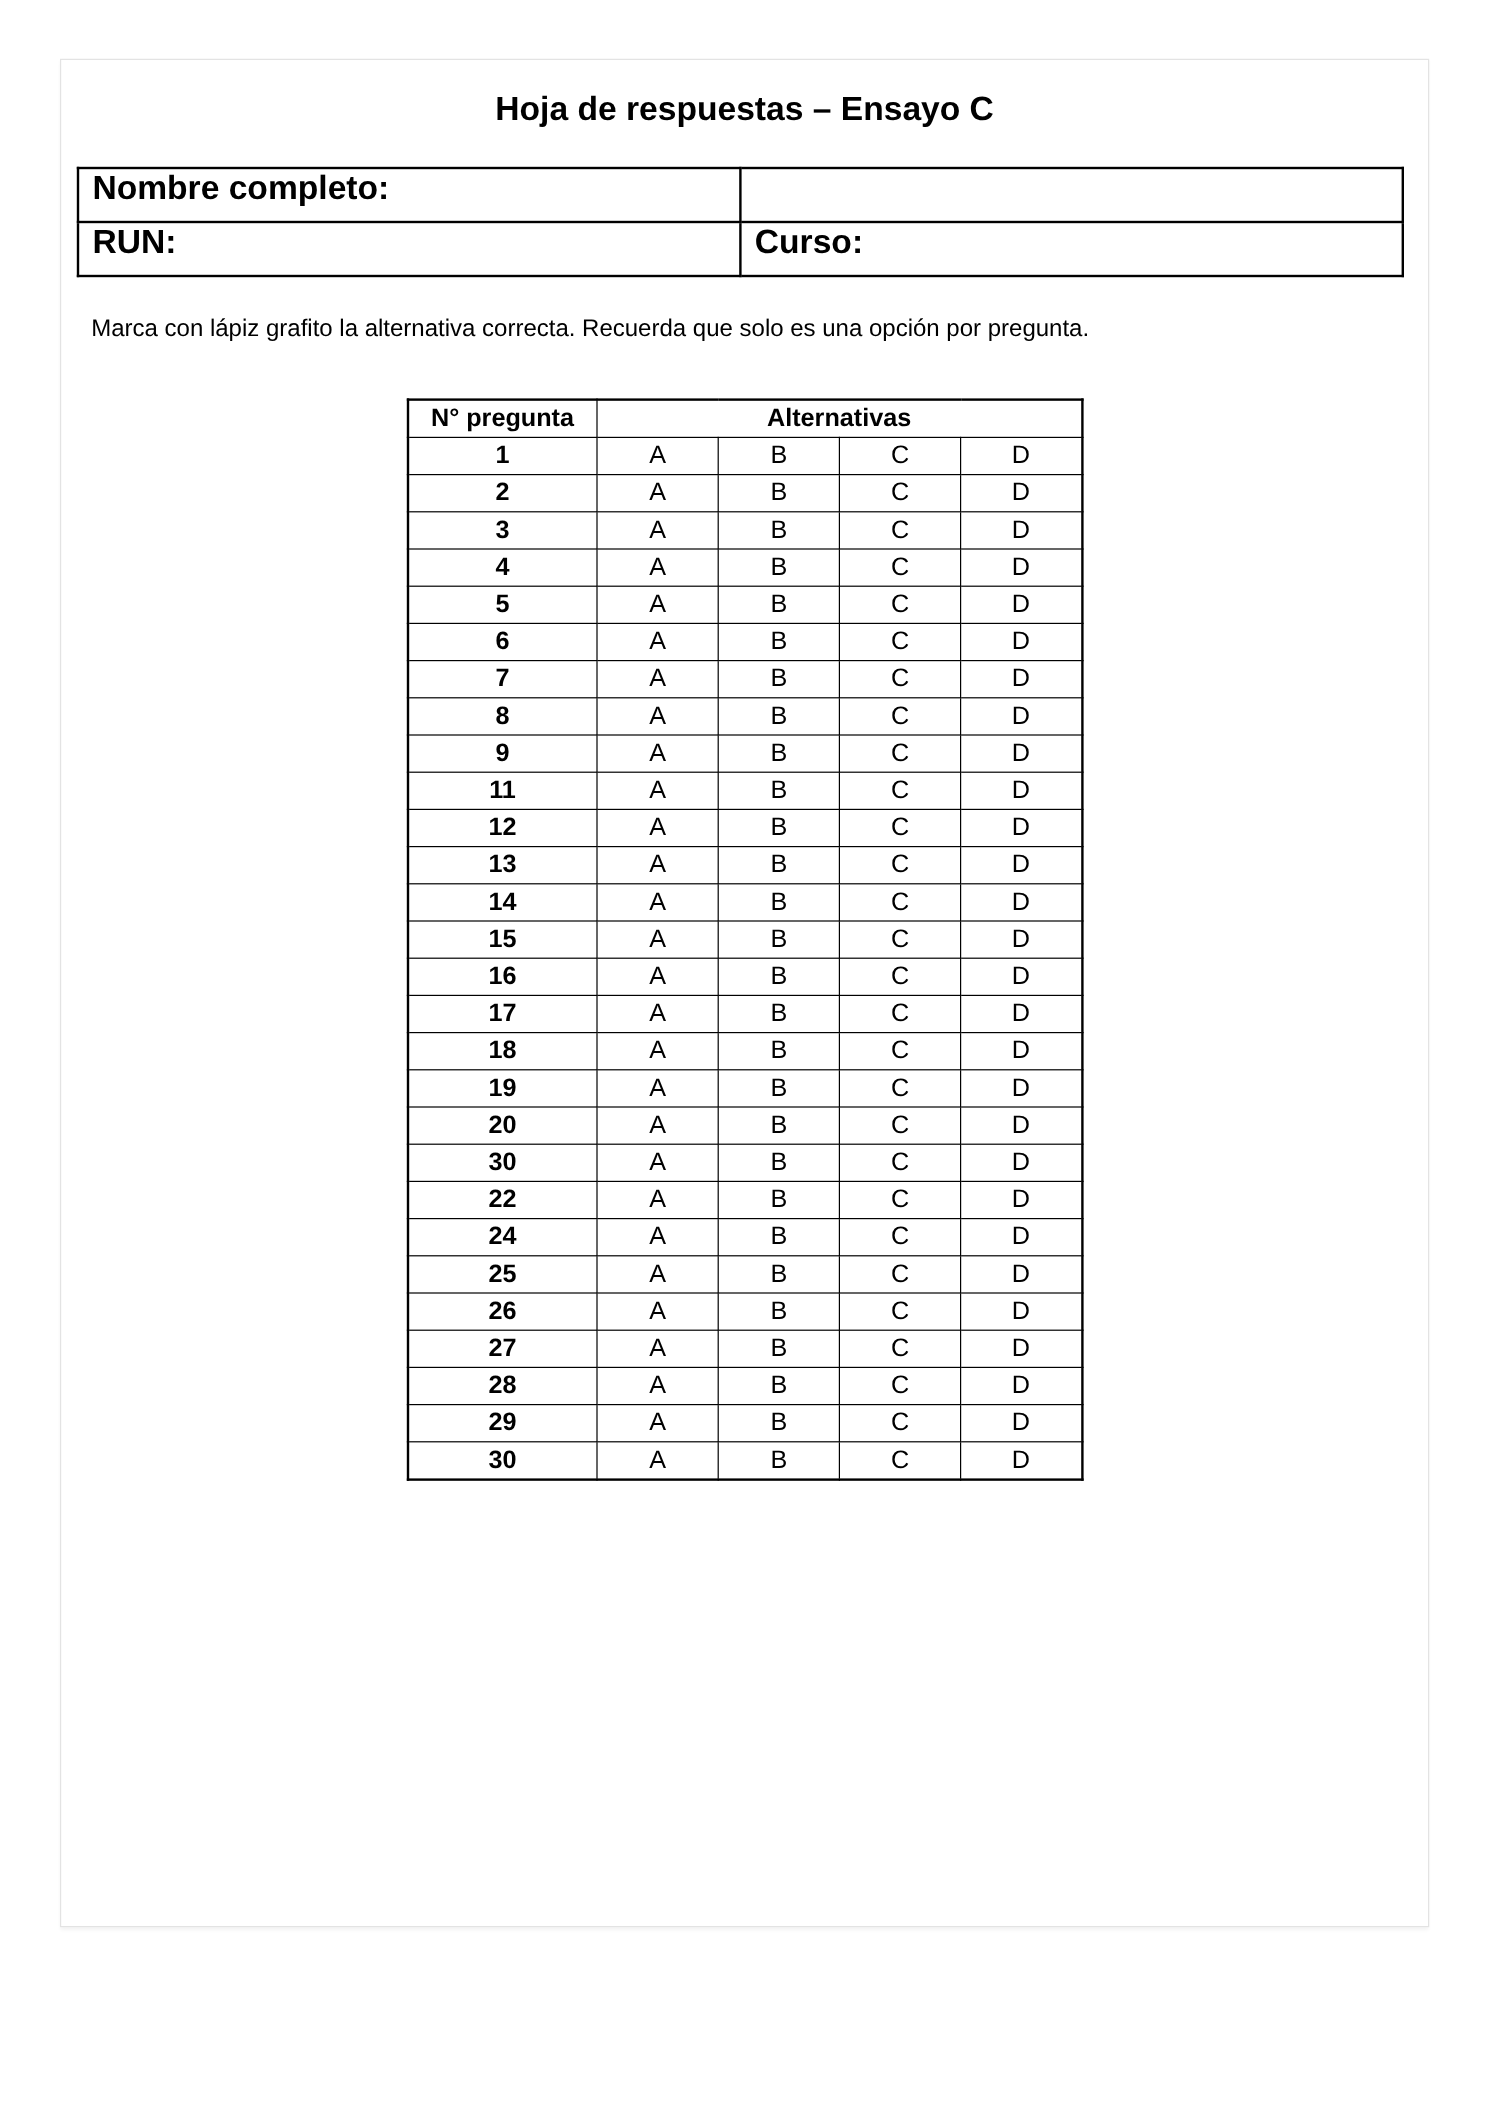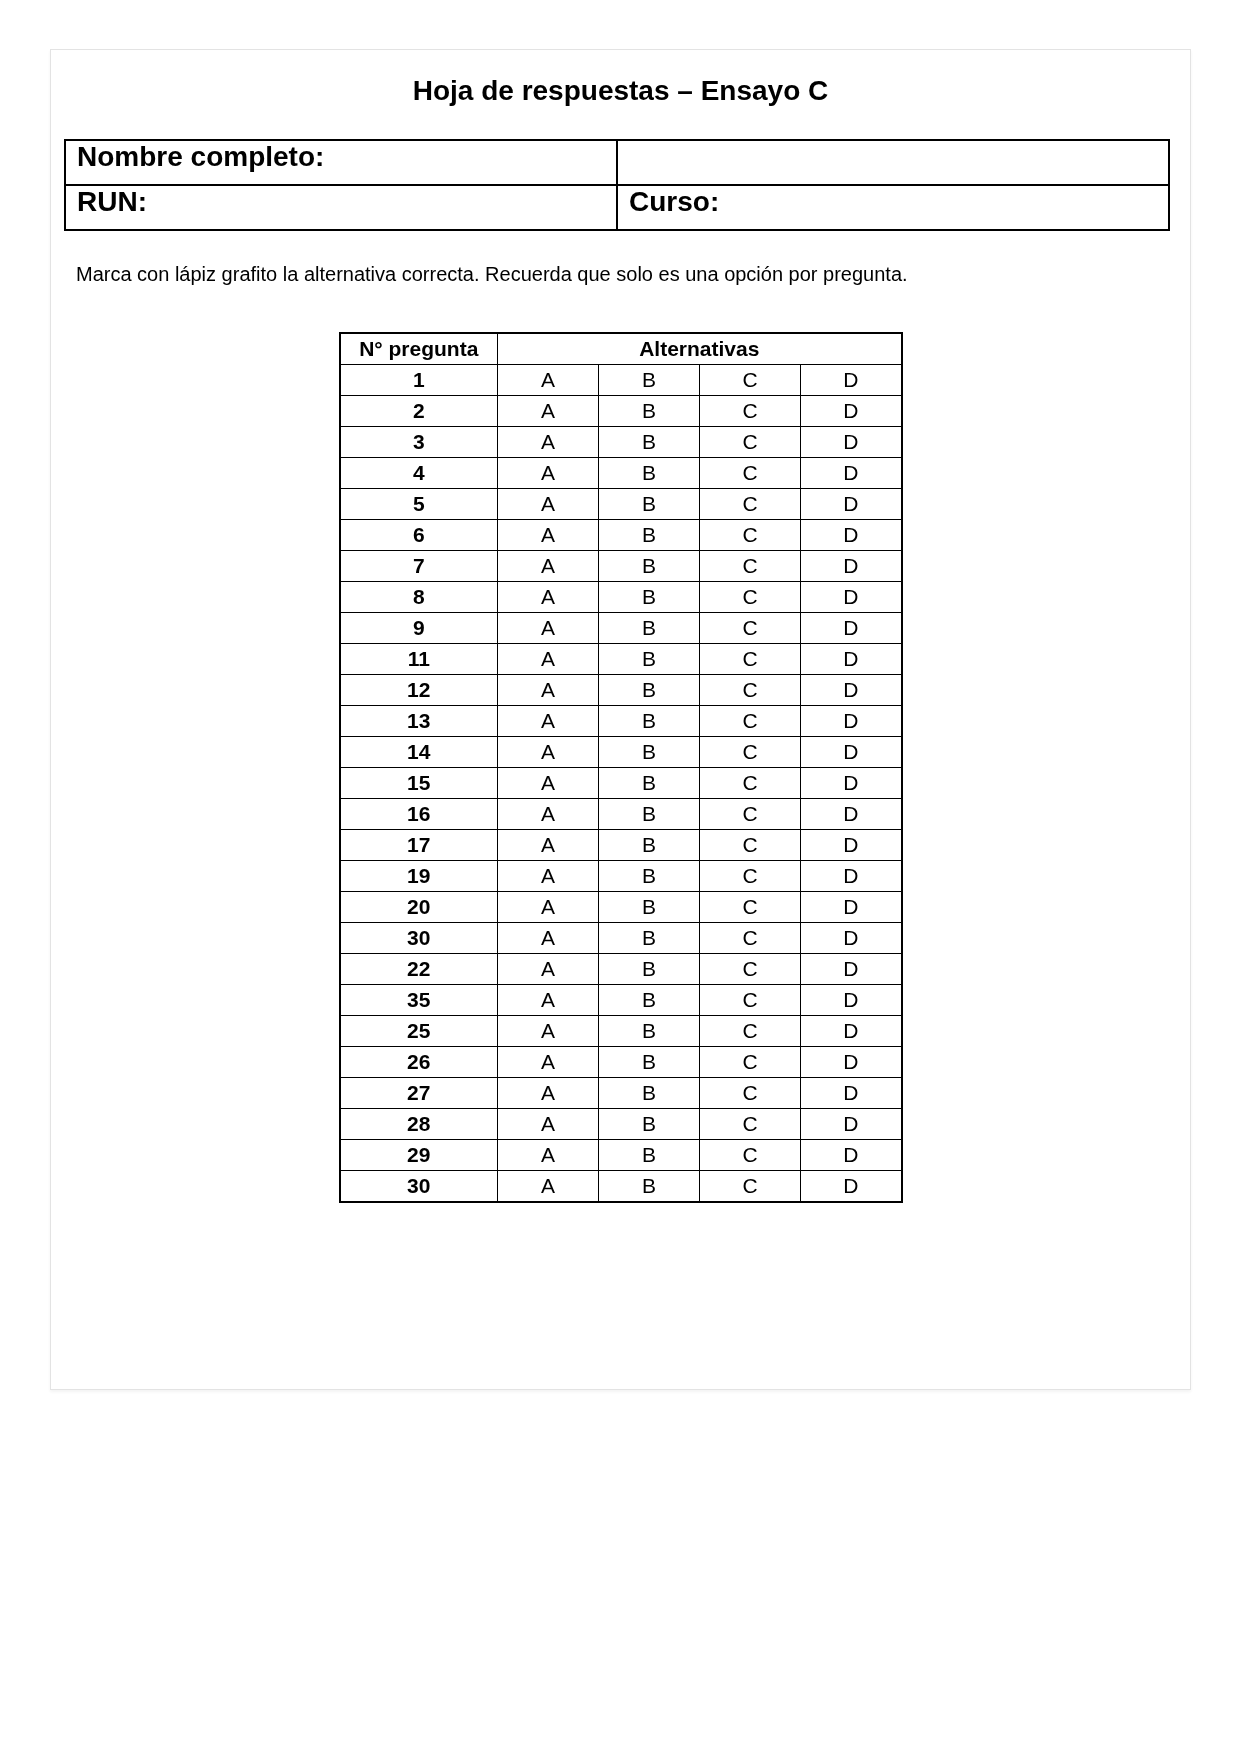--- a/index.html
+++ b/index.html
@@ -13,21 +13,21 @@
     position: relative;
     width: 1241px;
     height: 1754px;
     overflow: hidden;
   }
   .page {
     position: absolute;
     left: 50px;
     top: 49px;
     width: 1141px;
-    height: 1341px;
+    height: 1557px;
     box-sizing: border-box;
     background: #ffffff;
     border: 1px solid #e3e3e3;
     box-shadow: 0 2px 3px rgba(0,0,0,0.05);
   }
   .title {
     margin: 24px 0 0 0;
     text-align: center;
     font-size: 28px;
     font-weight: 700;
@@ -229,20 +229,27 @@
           <td class="opt">D</td>
         </tr>
         <tr>
           <td class="qnum">17</td>
           <td class="opt">A</td>
           <td class="opt">B</td>
           <td class="opt">C</td>
           <td class="opt">D</td>
         </tr>
         <tr>
+          <td class="qnum">18</td>
+          <td class="opt">A</td>
+          <td class="opt">B</td>
+          <td class="opt">C</td>
+          <td class="opt">D</td>
+        </tr>
+        <tr>
           <td class="qnum">19</td>
           <td class="opt">A</td>
           <td class="opt">B</td>
           <td class="opt">C</td>
           <td class="opt">D</td>
         </tr>
         <tr>
           <td class="qnum">20</td>
           <td class="opt">A</td>
           <td class="opt">B</td>
@@ -257,21 +264,21 @@
           <td class="opt">D</td>
         </tr>
         <tr>
           <td class="qnum">22</td>
           <td class="opt">A</td>
           <td class="opt">B</td>
           <td class="opt">C</td>
           <td class="opt">D</td>
         </tr>
         <tr>
-          <td class="qnum">35</td>
+          <td class="qnum">24</td>
           <td class="opt">A</td>
           <td class="opt">B</td>
           <td class="opt">C</td>
           <td class="opt">D</td>
         </tr>
         <tr>
           <td class="qnum">25</td>
           <td class="opt">A</td>
           <td class="opt">B</td>
           <td class="opt">C</td>

